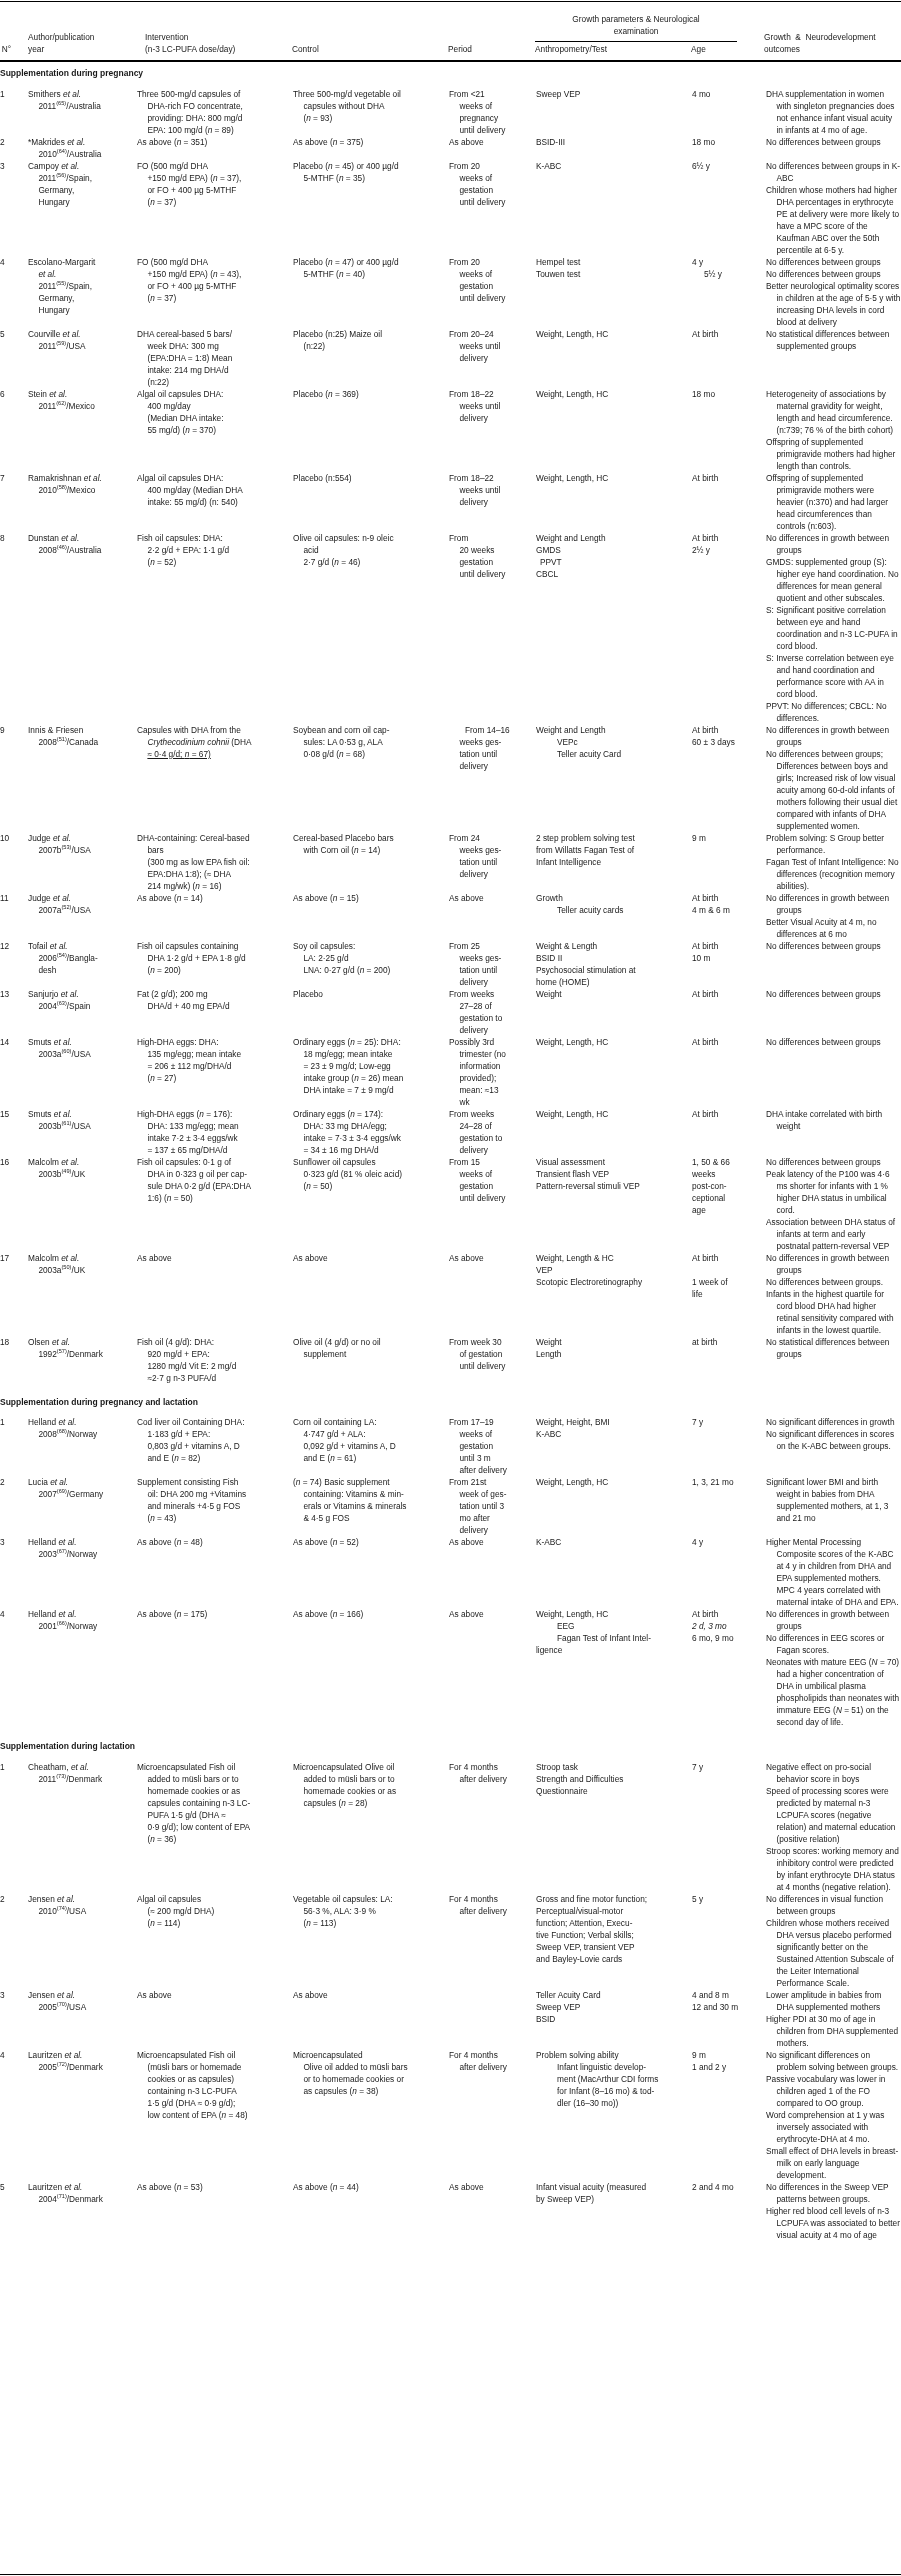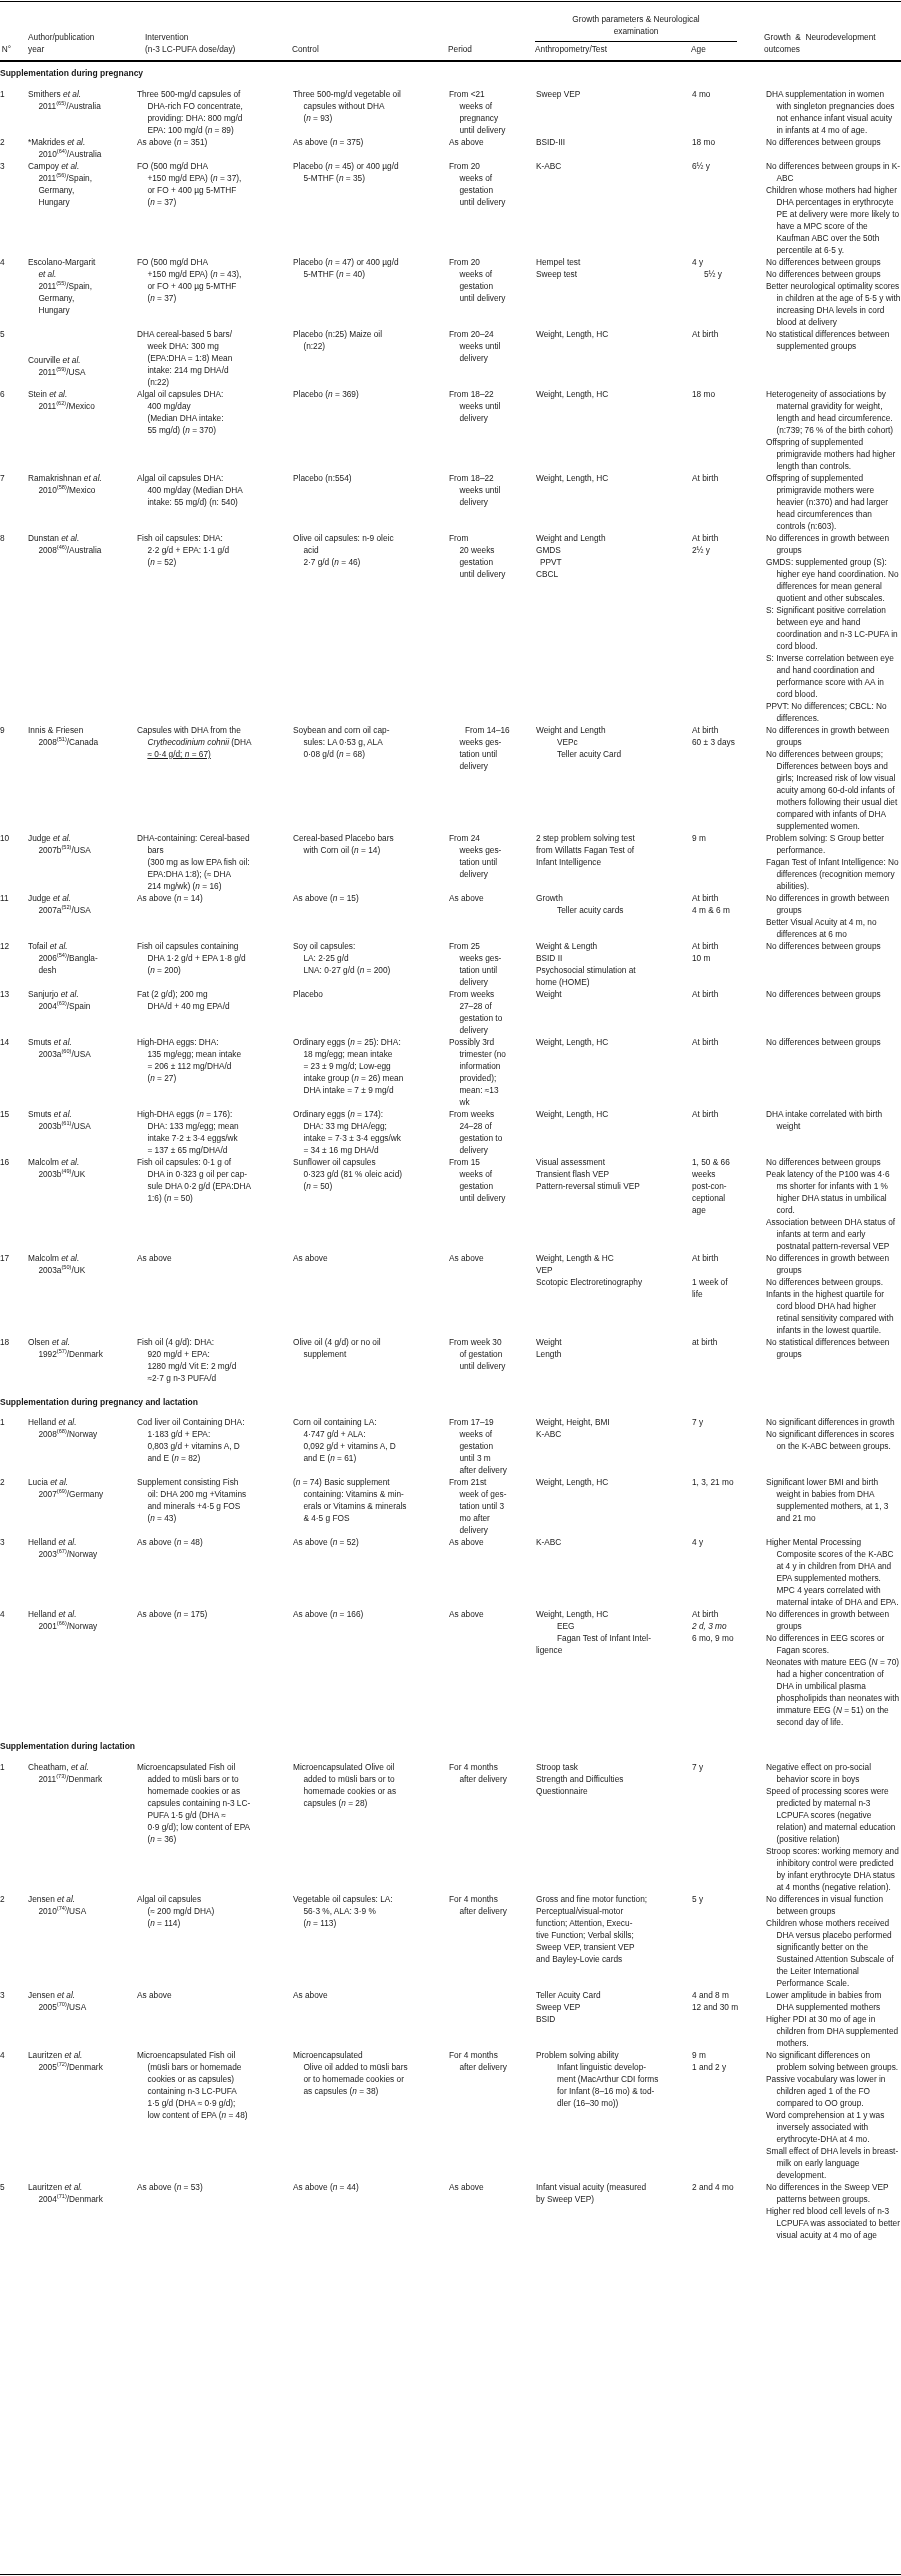--- a/index.html
+++ b/index.html
@@ -214,36 +214,36 @@
             <span class="line" style="padding-left: 10.4px;">5-MTHF (<i>n</i> = 40)</span>
           </td>
           <td>
             <span class="line" style="padding-left: 0px;">From 20</span>
             <span class="line" style="padding-left: 10.4px;">weeks of</span>
             <span class="line" style="padding-left: 10.4px;">gestation</span>
             <span class="line" style="padding-left: 10.4px;">until delivery</span>
           </td>
           <td>
             <span class="line" style="padding-left: 0px;">Hempel test</span>
-            <span class="line" style="padding-left: 0px;">Sweep test</span>
+            <span class="line" style="padding-left: 0px;">Touwen test</span>
           </td>
           <td>
             <span class="line" style="padding-left: 0px;">4 y</span>
             <span class="line" style="padding-left: 12px;">5½ y</span>
           </td>
           <td>
             <span class="hang-line">No differences between groups</span>
             <span class="hang-line">No differences between groups</span>
             <span class="hang-line">Better neurological optimality scores in children at the age of 5·5 y with increasing DHA levels in cord blood at delivery</span>
           </td>
         </tr>
         <tr class="row">
           <td>5</td>
           <td>
-            <span class="line" style="padding-left: 0px; margin-top: 26px;">Courville <i>et al.</i></span>
+            <span class="line" style="padding-left: 0px;">Courville <i>et al.</i></span>
             <span class="line" style="padding-left: 10.4px;">2011<sup>(59)</sup>/USA</span>
           </td>
           <td>
             <span class="line" style="padding-left: 0px;">DHA cereal-based 5 bars/</span>
             <span class="line" style="padding-left: 10.4px;">week DHA: 300 mg</span>
             <span class="line" style="padding-left: 10.4px;">(EPA:DHA = 1:8) Mean</span>
             <span class="line" style="padding-left: 10.4px;">intake: 214 mg DHA/d</span>
             <span class="line" style="padding-left: 10.4px;">(n:22)</span>
           </td>
           <td>

